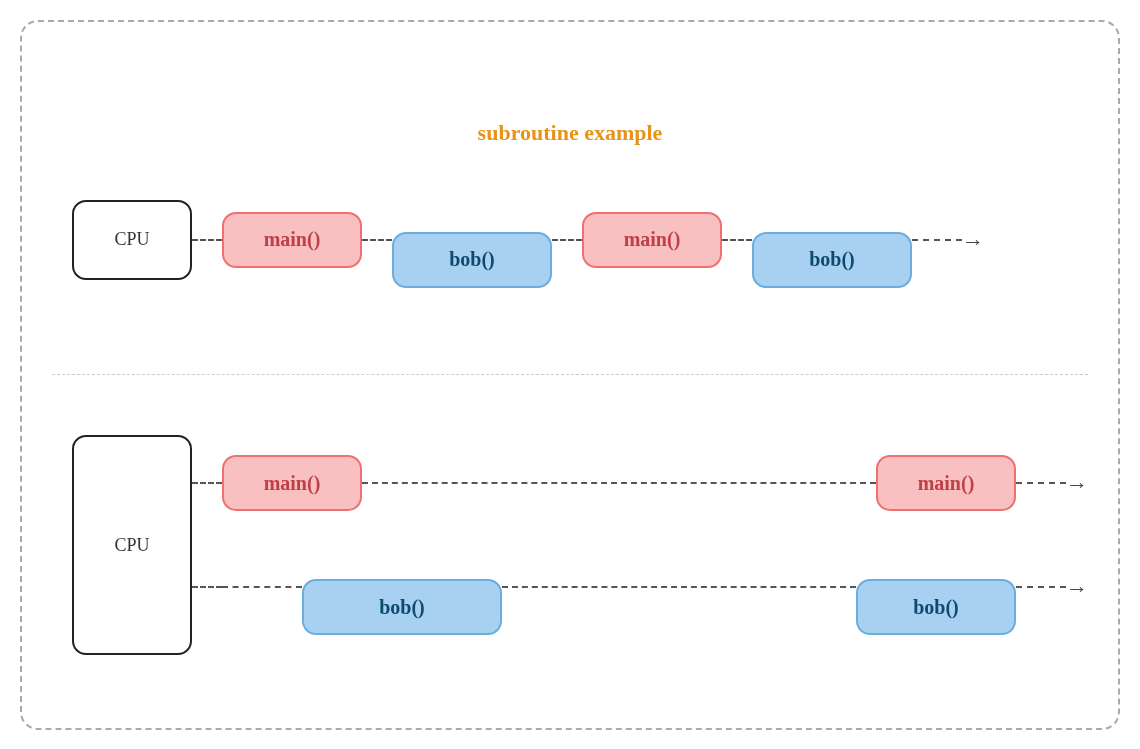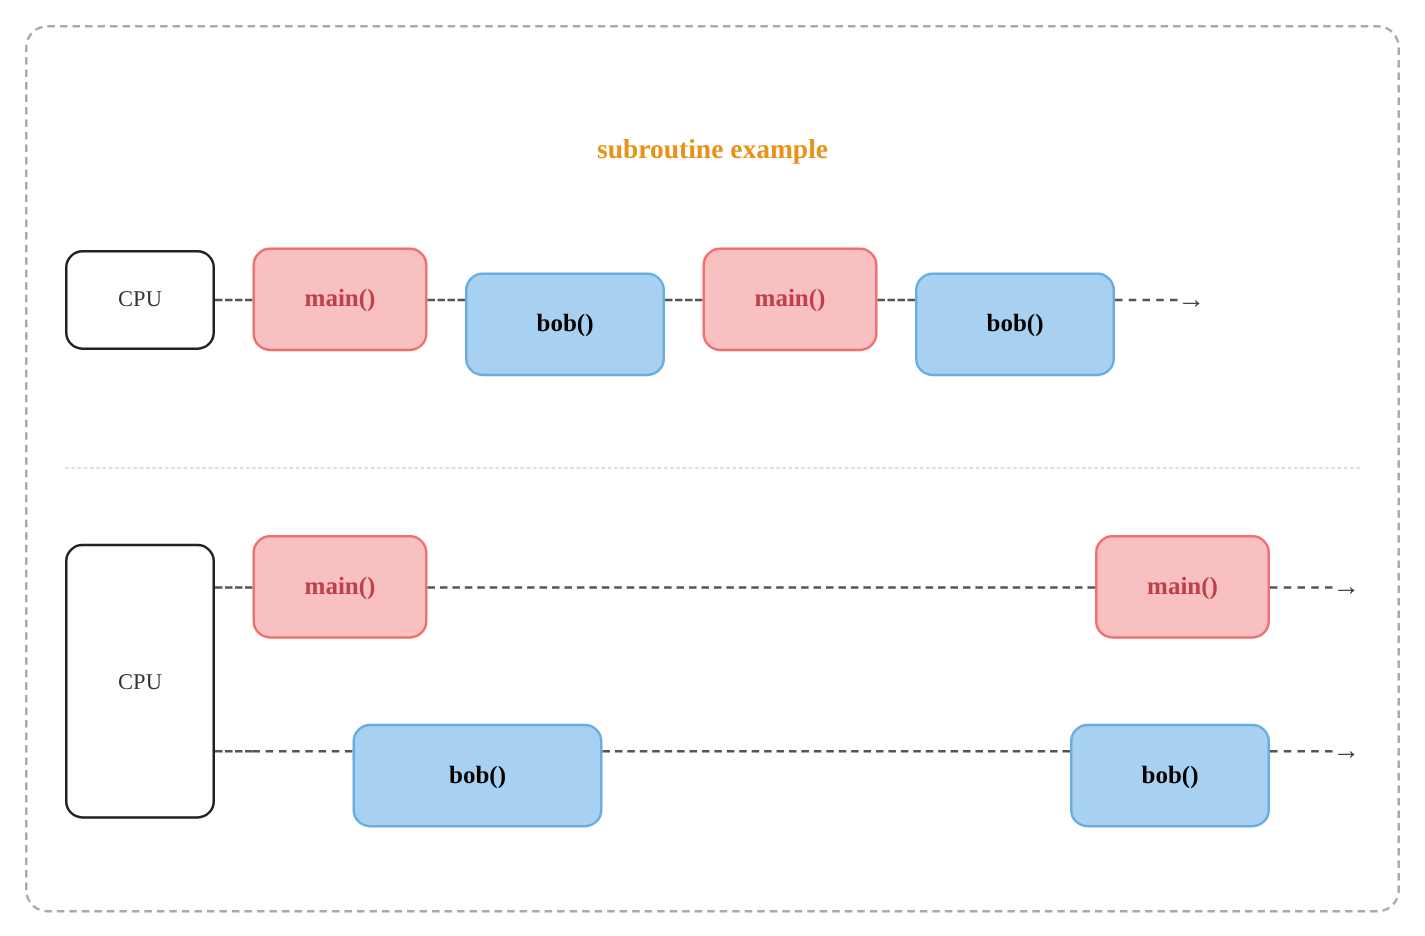--- a/index.html
+++ b/index.html
@@ -64,20 +64,21 @@
       border: 2.5px solid #222;
       border-radius: 14px;
       background: #fff;
       display: flex;
       align-items: center;
       justify-content: center;
       font-size: 18px;
       font-family: 'Comic Sans MS', cursive;
       color: #333;
       flex-shrink: 0;
+      margin-left: 20px;
     }
 
     .cpu-box.small {
       width: 120px;
       height: 80px;
     }
 
     .cpu-box.large {
       width: 120px;
       height: 220px;
@@ -87,34 +88,34 @@
     .func-box {
       border-radius: 14px;
       display: flex;
       align-items: center;
       justify-content: center;
       font-size: 20px;
       font-family: 'Comic Sans MS', 'Chalkboard SE', cursive;
       font-weight: 600;
       flex-shrink: 0;
       padding: 0 18px;
-      height: 83px;
+      height: 56px;
     }
 
     .func-box.red {
       background: #f8c0c0;
       border: 2px solid #f07070;
       color: #c0404a;
       width: 140px;
     }
 
     .func-box.blue {
       background: #a8d0f0;
       border: 2px solid #6aaee0;
-      color: #000000;
+      color: #0c4a6e;
       width: 160px;
       margin-top: 40px;
     }
 
     
     .dashed-line {
       flex: 0 0 auto;
       height: 2px;
       border-top: 2.5px dashed #555;
     }

